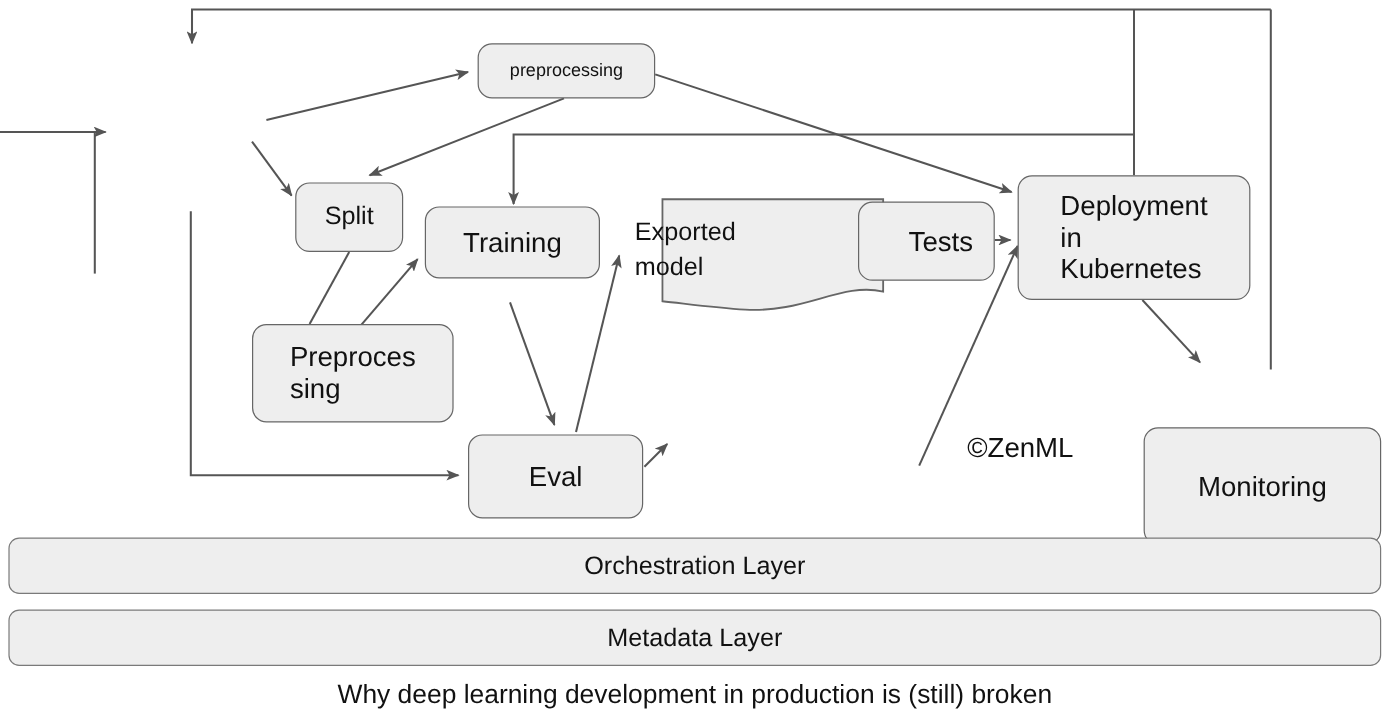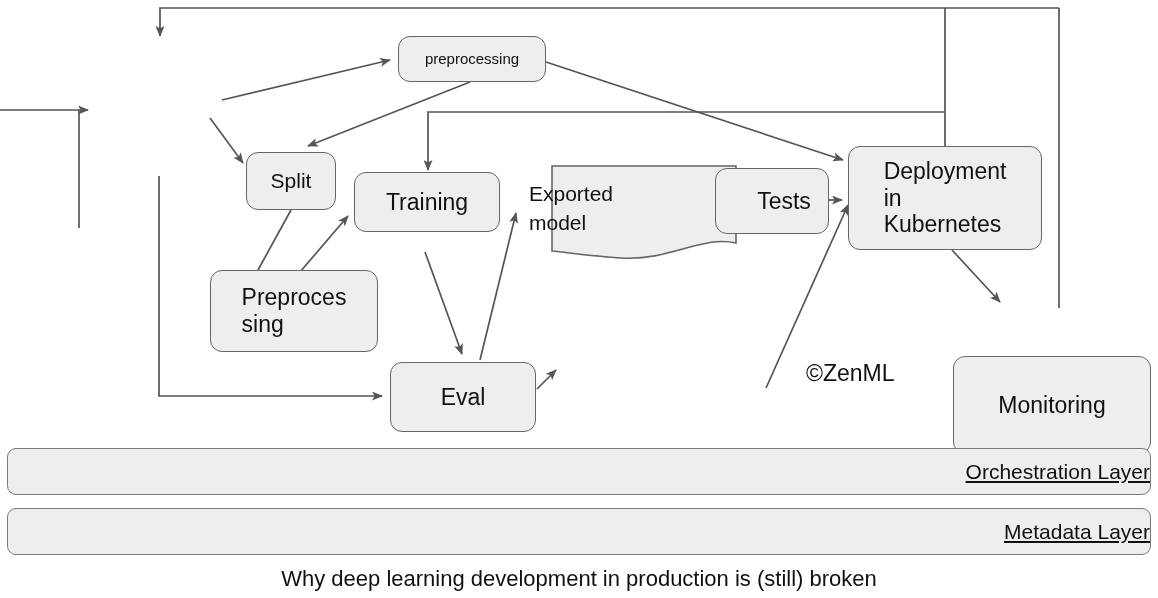--- a/index.html
+++ b/index.html
@@ -44,24 +44,23 @@
   .node.med-label   { font-size: 21px; }
   .node.big-label   { font-size: 23px; }
   .layer-bar {
     position: absolute;
     box-sizing: border-box;
     background: #eeeeee;
     border: 1.4px solid #7a7a7a;
     border-radius: 9px;
     display: flex;
     align-items: center;
-    justify-content: flex-end;
+    justify-content: center;
     font-size: 21px;
     color: #111111;
-    text-decoration: underline;
   }
   .doc-shape {
     position: absolute;
   }
   .doc-shape svg { display: block; }
   .doc-text {
     position: absolute;
     font-size: 17px;
     color: #111111;
     line-height: 1.4;

